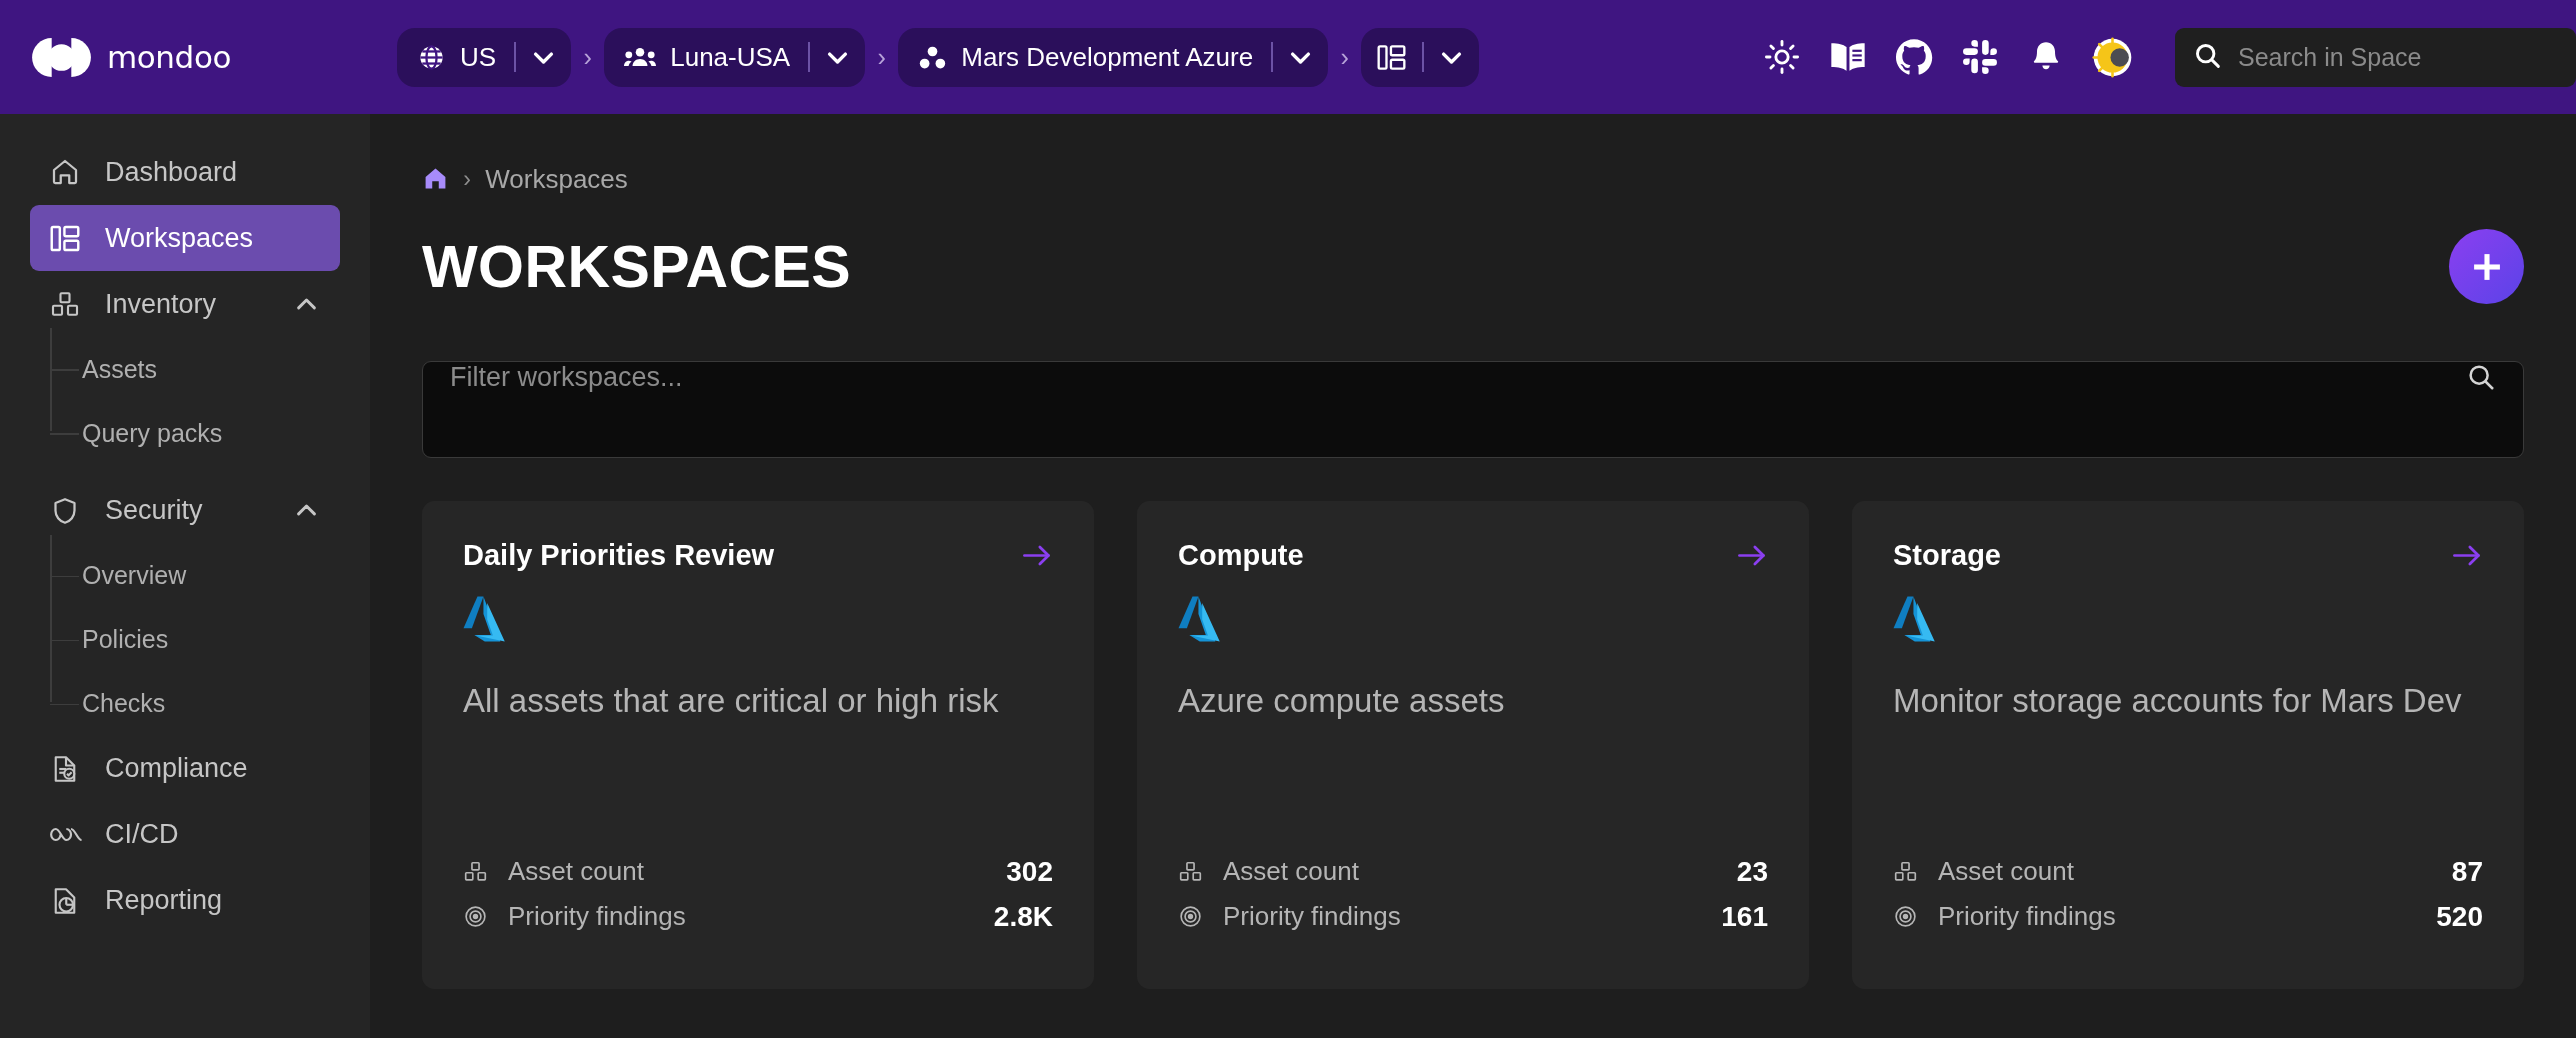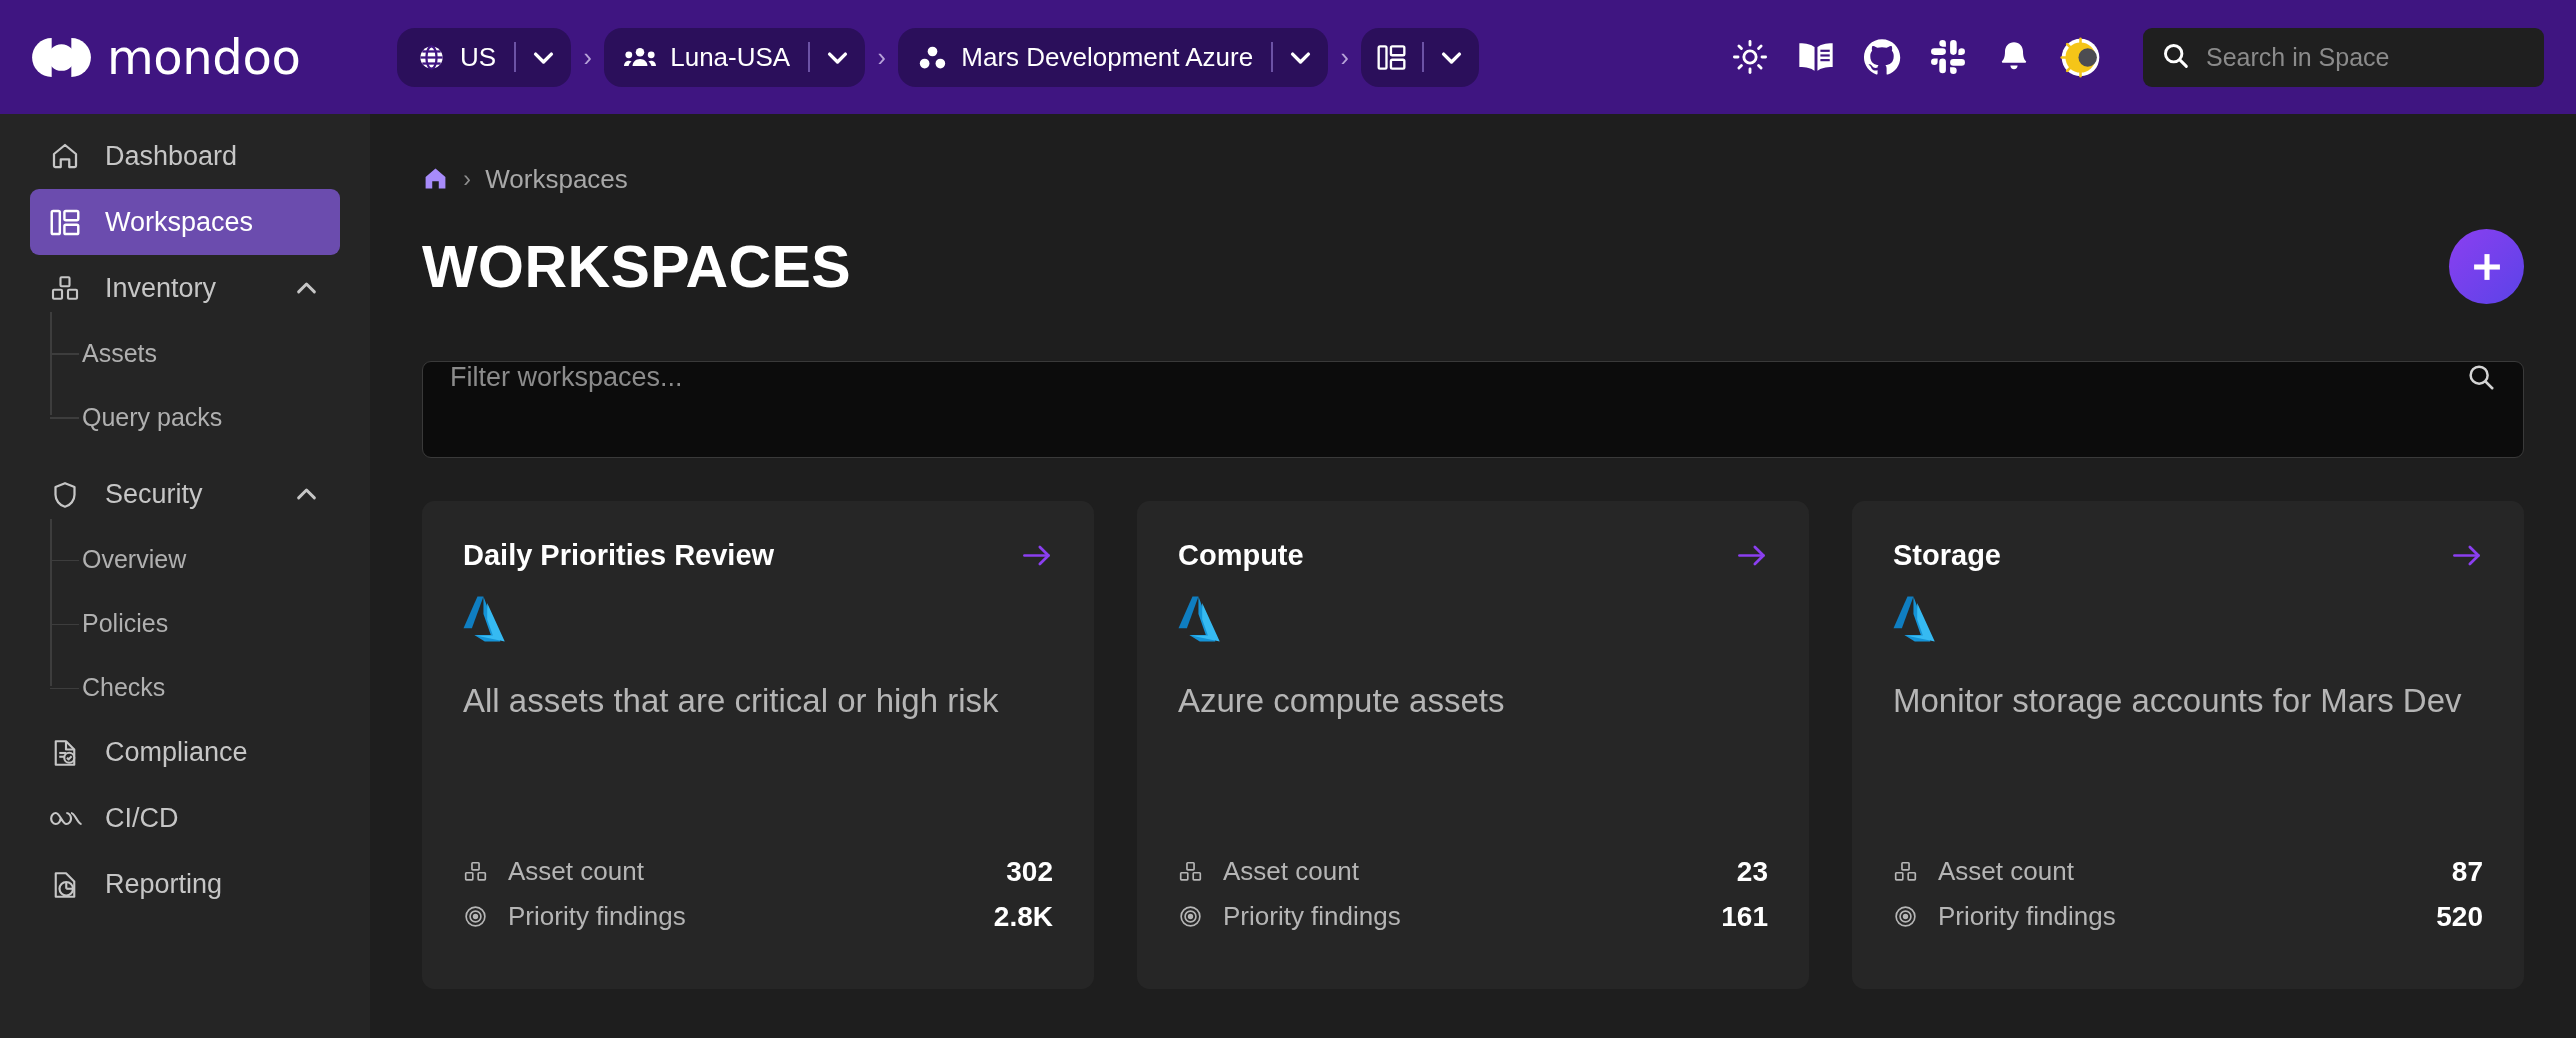--- a/index.html
+++ b/index.html
@@ -18,21 +18,21 @@
     display: flex; align-items: center;
   }
   .brand {
     width: 370px; height: 114px;
     display: flex; align-items: center; padding-left: 32px;
     flex-shrink: 0;
   }
   .brand-logo { display: flex; align-items: center; gap: 16px; }
   .logo-mark { width: 59px; height: 41px; display: block; }
   .logo-word {
-    color: #fff; font-size: 48px; font-weight: 500; letter-spacing: -0.4px;
+    color: #fff; font-size: 31px; font-weight: 500; letter-spacing: -0.4px;
     font-family: "DejaVu Sans", sans-serif;
   }
 
   .crumbs { display: flex; align-items: center; gap: 0; margin-left: 27px; }
   .crumb-pill {
     height: 59px; background: #2b0f5b; border-radius: 18px;
     display: flex; align-items: center; padding: 0 0 0 19.7px;
     cursor: pointer;
   }
   .crumb-pill .cicon { display: flex; align-items: center; margin-right: 14.3px; }
@@ -42,39 +42,39 @@
   .crumb-div { width: 1.8px; height: 30px; background: #6c52a5; }
   .crumb-caret {
     width: 55px; height: 59px;
     display: flex; align-items: center; justify-content: center; cursor: pointer;
   }
   .crumb-sep {
     color: #b6a2d8; font-size: 25px; padding: 0 12.5px; user-select: none;
   }
 
   .topright {
-    display: flex; align-items: center; gap: 0; margin-left: auto; padding-right: 32px;
+    display: flex; align-items: center; gap: 0; margin-left: auto; 
   }
   .ticon {
     width: 66px; height: 66px;
     display: flex; align-items: center; justify-content: center;
     cursor: pointer;
   }
   .searchbox {
     width: 401px; height: 59px; background: #1f1f1f; border-radius: 9px;
     display: flex; align-items: center; padding: 0 18px; gap: 16px; margin-left: 30px;
     cursor: text;
   }
   .searchbox .ph { color: #8b8b8b; font-size: 25px; }
 
   
   .sidebar {
     position: absolute; top: 114px; left: 0;
     width: 370px; height: 924px; background: #252525;
-    padding-top: 9px; overflow: hidden;
+    padding-top: 25px; overflow: hidden;
   }
   .nav-item {
     height: 66px; margin: 0 30px; border-radius: 9px;
     display: flex; align-items: center; padding: 0 19.7px;
     cursor: pointer;
   }
   .nav-item.active { background: #6b4cae; }
   .nav-item .nicon {
     width: 41px; display: flex; align-items: center; justify-content: flex-start;
     flex-shrink: 0;

